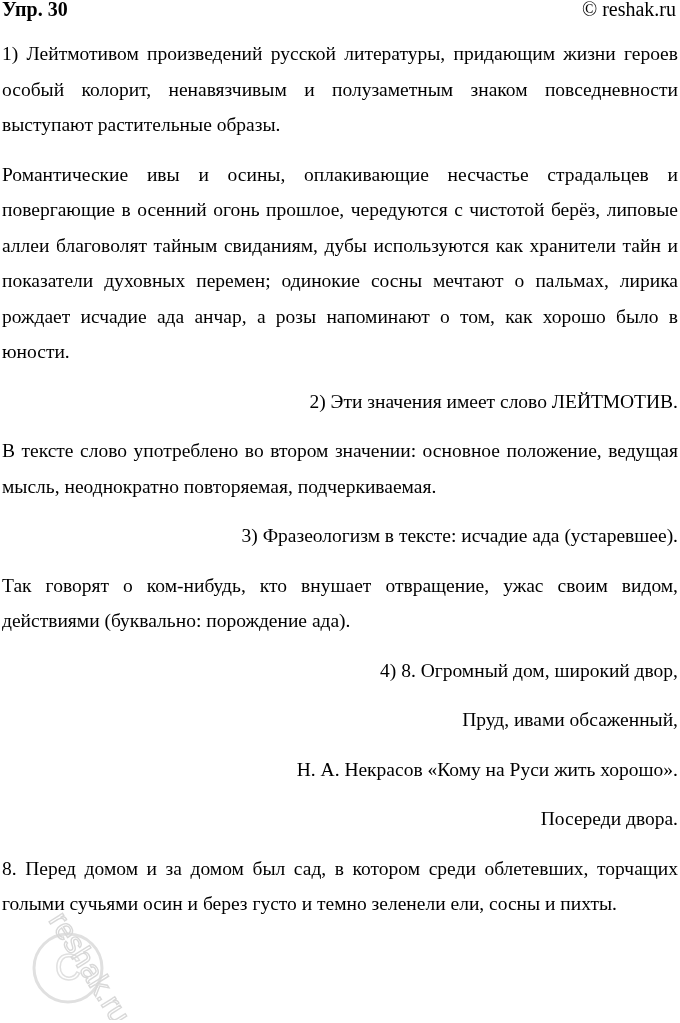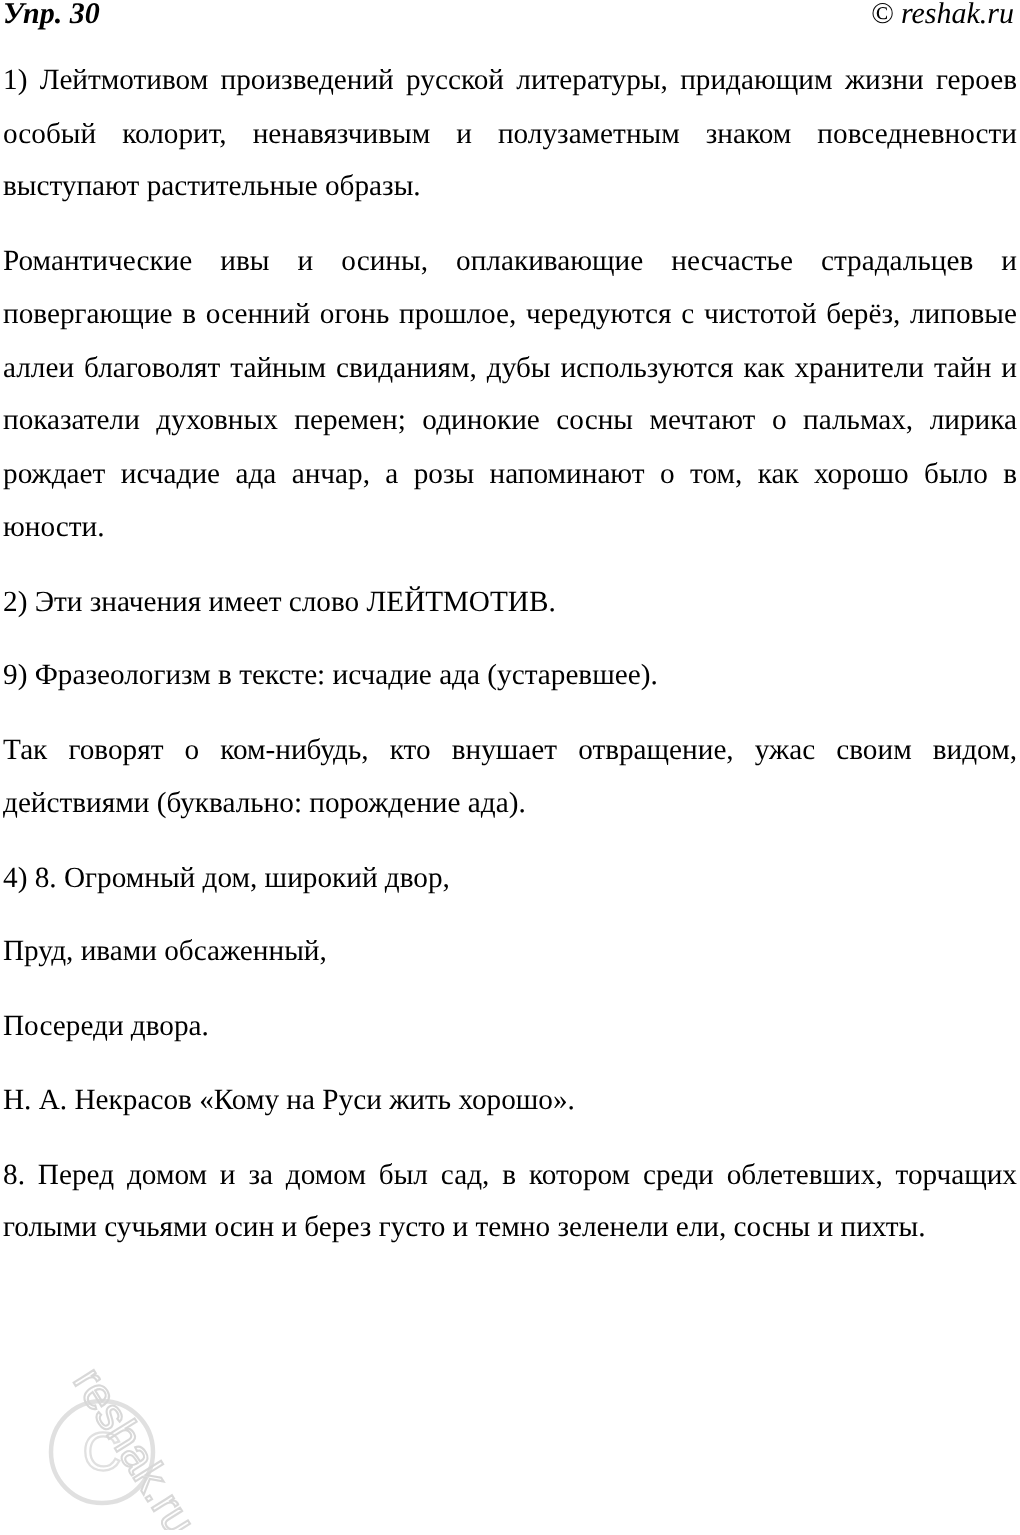--- a/index.html
+++ b/index.html
@@ -16,21 +16,20 @@
       color: #000000;
     }
     .header {
       position: absolute;
       top: 0;
       left: 2px;
       right: 4px;
       height: 26px;
       font-size: 20px;
       line-height: 22px;
-      font-style: italic;
     }
     .header .title {
       position: absolute;
       left: 0;
       top: -2px;
       font-weight: bold;
     }
     .header .copyright {
       position: absolute;
       right: 0;
@@ -42,21 +41,21 @@
       left: 2px;
       width: 676px;
       font-size: 19.5px;
       line-height: 35.5px;
     }
     .content p {
       margin: 0 0 14px 0;
       text-align: justify;
     }
     .content p.nojust {
-      text-align: left;
+      text-align: right;
     }
     .watermark {
       position: absolute;
       left: 18px;
       top: 880px;
       width: 150px;
       height: 140px;
       pointer-events: none;
       opacity: 0.45;
     }
@@ -66,26 +65,27 @@
 
 <div class="header">
   <span class="title">Упр. 30</span>
   <span class="copyright">© reshak.ru</span>
 </div>
 
 <div class="content">
   <p>1) Лейтмотивом произведений русской литературы, придающим жизни героев особый колорит, ненавязчивым и полузаметным знаком повседневности выступают растительные образы.</p>
   <p>Романтические ивы и осины, оплакивающие несчастье страдальцев и повергающие в осенний огонь прошлое, чередуются с чистотой берёз, липовые аллеи благоволят тайным свиданиям, дубы используются как хранители тайн и показатели духовных перемен; одинокие сосны мечтают о пальмах, лирика рождает исчадие ада анчар, а розы напоминают о том, как хорошо было в юности.</p>
   <p class="nojust">2) Эти значения имеет слово ЛЕЙТМОТИВ.</p>
-  <p class="nojust">9) Фразеологизм в тексте: исчадие ада (устаревшее).</p>
+  <p>В тексте слово употреблено во втором значении: основное положение, ведущая мысль, неоднократно повторяемая, подчеркиваемая.</p>
+  <p class="nojust">3) Фразеологизм в тексте: исчадие ада (устаревшее).</p>
   <p>Так говорят о ком-нибудь, кто внушает отвращение, ужас своим видом, действиями (буквально: порождение ада).</p>
   <p class="nojust">4) 8. Огромный дом, широкий двор,</p>
   <p class="nojust">Пруд, ивами обсаженный,</p>
+  <p class="nojust">Н. А. Некрасов «Кому на Руси жить хорошо».</p>
   <p class="nojust">Посереди двора.</p>
-  <p class="nojust">Н. А. Некрасов «Кому на Руси жить хорошо».</p>
   <p>8. Перед домом и за домом был сад, в котором среди облетевших, торчащих голыми сучьями осин и берез густо и темно зеленели ели, сосны и пихты.</p>
 </div>
 
 <div class="watermark">
   <svg width="150" height="140" viewBox="0 0 150 140">
     <circle cx="50" cy="88" r="34" fill="none" stroke="#bbbbbb" stroke-width="3"></circle>
     <circle cx="50" cy="88" r="29" fill="none" stroke="#ffffff" stroke-width="1"></circle>
     <text x="50" y="100" text-anchor="middle" font-size="36" fill="none" stroke="#bbbbbb" stroke-width="1.5" font-family="Liberation Sans, sans-serif">C</text>
     <text x="0" y="0" font-size="30" fill="none" stroke="#aaaaaa" stroke-width="1.4" font-family="Liberation Sans, sans-serif" transform="translate(30,40) rotate(58)">reshak.ru</text>
   </svg>

